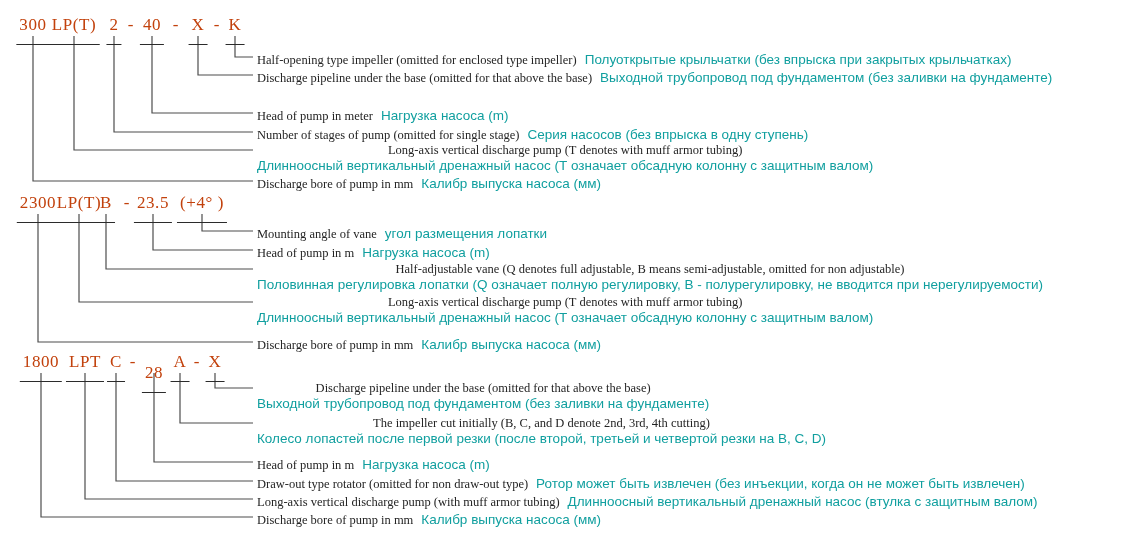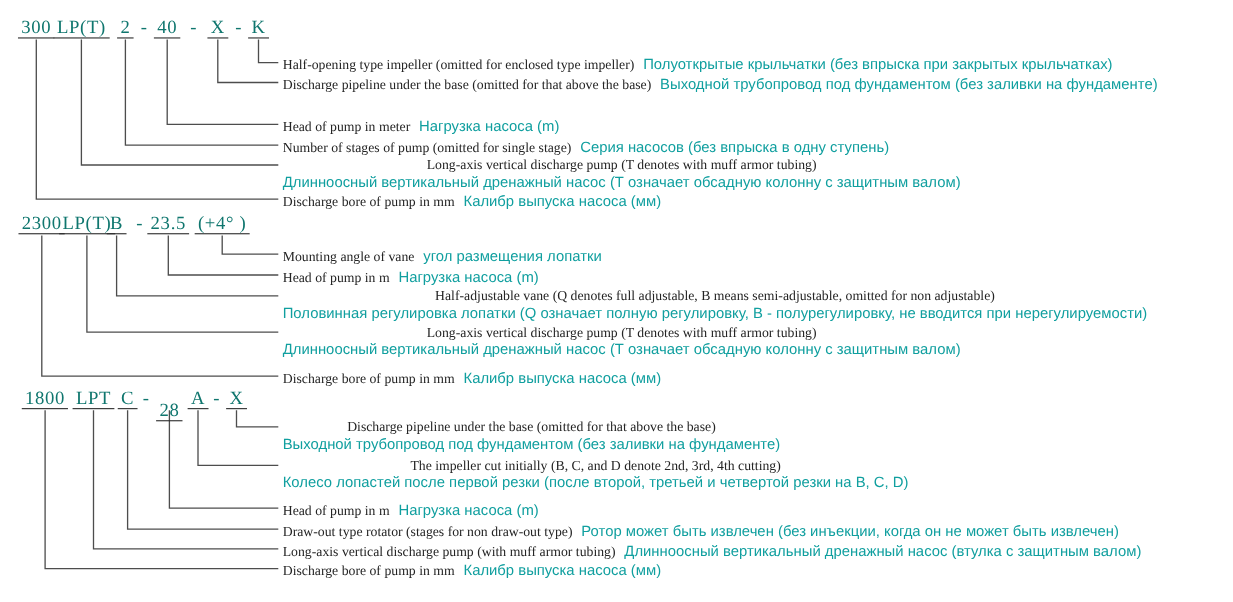--- a/index.html
+++ b/index.html
@@ -9,24 +9,24 @@
     background:#ffffff;
     overflow:hidden;
     font-family:"Liberation Serif", serif;
   }
   .lines{position:absolute;left:0;top:0;width:1121px;height:547px;}
   .lines polyline{fill:none;stroke:#4d4d4d;stroke-width:1.2;}
   .tok{
     position:absolute;
     transform:translateX(-50%);
     font:17px/19px "Liberation Serif", serif;
-    color:#0f766e;
+    color:#c2410c;
     letter-spacing:0.6px;
     white-space:pre;
-    padding:0 3px 0 3px;
+    padding:0 3px 10px 3px;
     border-bottom:1.6px solid #2b2b2b;
     text-align:right;
   }
   .tok.sep{border-bottom:none;padding-bottom:2px;}
   .lab{
     position:absolute;
     left:257px;
     white-space:nowrap;
   }
   .en{
@@ -148,21 +148,21 @@
       <span class="ru blockline">Выходной трубопровод под фундаментом (без заливки на фундаменте)</span>
   </div>
   <div class="lab" style="top:416px">
     <span class="en blockline">The impeller cut initially (B, C, and D denote 2nd, 3rd, 4th cutting)</span>
       <span class="ru blockline">Колесо лопастей после первой резки (после второй, третьей и четвертой резки на B, C, D)</span>
   </div>
   <div class="lab" style="top:455px">
     <span class="en">Head of pump in m</span><span class="ru inline">Нагрузка насоса (m)</span>
   </div>
   <div class="lab" style="top:474px">
-    <span class="en">Draw-out type rotator (stages for non draw-out type)</span><span class="ru inline">Ротор может быть извлечен (без инъекции, когда он не может быть извлечен)</span>
+    <span class="en">Draw-out type rotator (omitted for non draw-out type)</span><span class="ru inline">Ротор может быть извлечен (без инъекции, когда он не может быть извлечен)</span>
   </div>
   <div class="lab" style="top:492px">
     <span class="en">Long-axis vertical discharge pump (with muff armor tubing)</span><span class="ru inline">Длинноосный вертикальный дренажный насос (втулка с защитным валом)</span>
   </div>
   <div class="lab" style="top:510px">
     <span class="en">Discharge bore of pump in mm</span><span class="ru inline">Калибр выпуска насоса (мм)</span>
   </div>
 
 </div>
 

